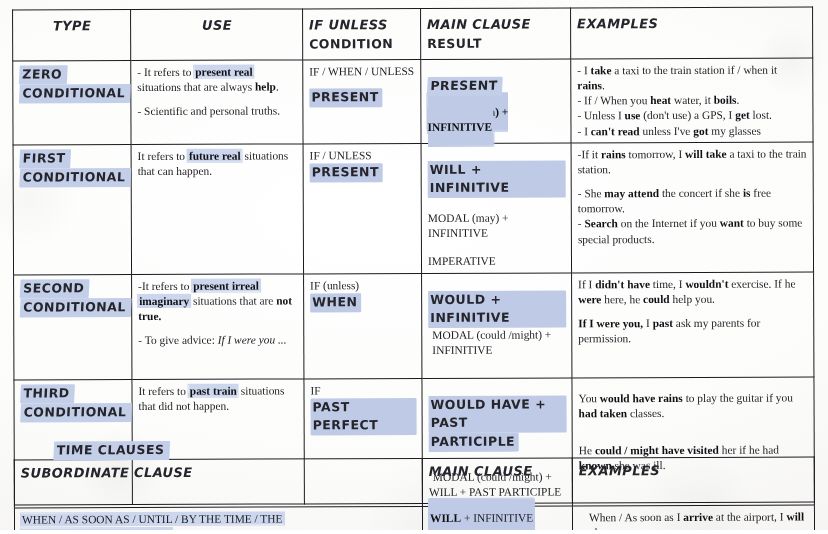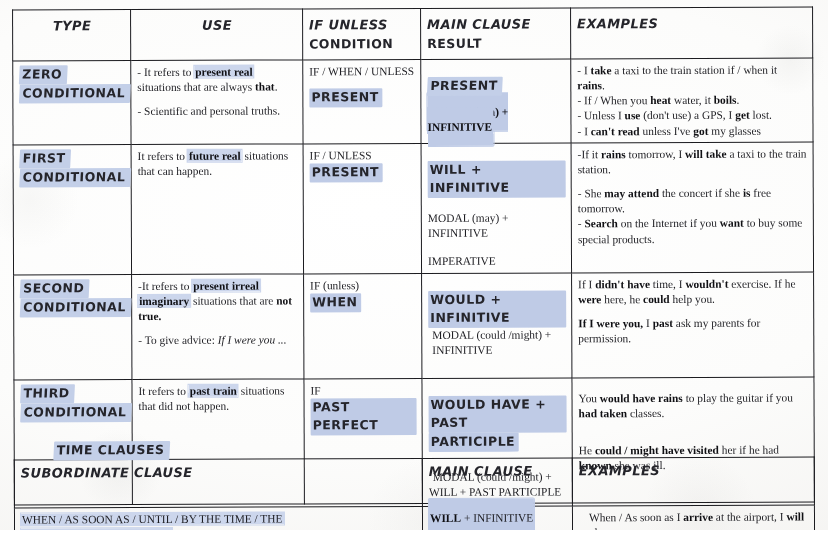--- a/index.html
+++ b/index.html
@@ -150,21 +150,21 @@
         <div class="hand">EXAMPLES</div>
       </td>
     </tr>
 
     <tr style="height:78px">
       <td>
         <div class="hand-up"><span class="hl-sk">ZERO</span></div>
         <div class="hand-up"><span class="hl-sk">CONDITIONAL</span></div>
       </td>
       <td class="body-txt">
-        <div>- It refers to <b class="hl-l">present real</b><br>situations that are always <b>that</b>.</div>
+        <div>- It refers to <b class="hl-l">present real</b><br>situations that are always <b>help</b>.</div>
         <div class="gap"></div>
         <div>- Scientific and personal truths.</div>
       </td>
       <td>
         <div class="body-txt">IF / WHEN / UNLESS</div>
         <div class="gap"></div>
         <div class="hand-up"><span class="hl-block">PRESENT</span></div>
       </td>
       <td>
         <div class="gap-l"></div>

